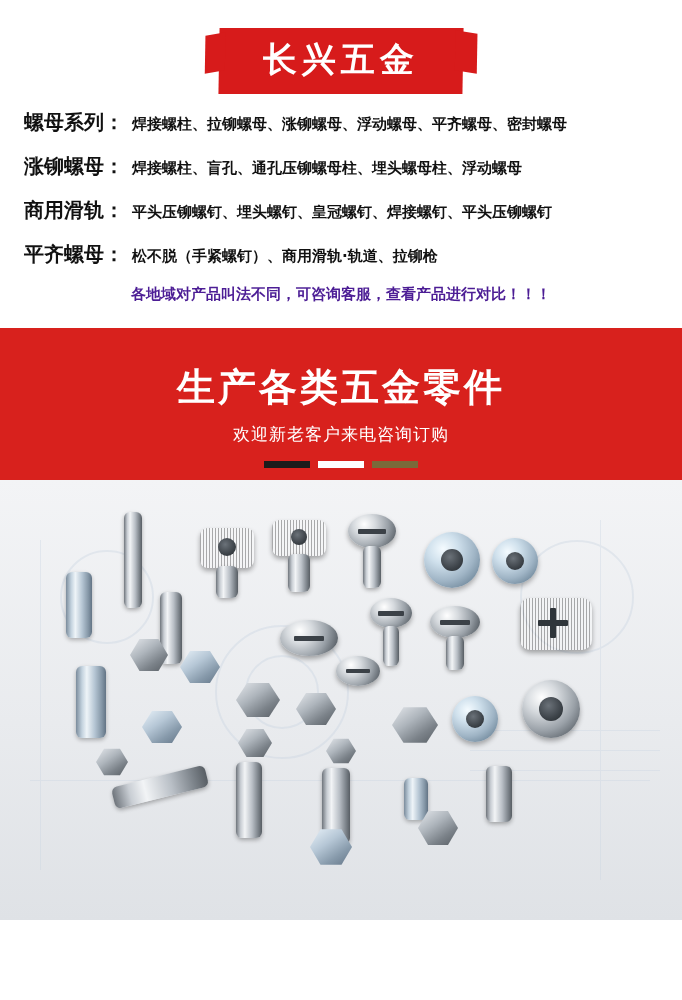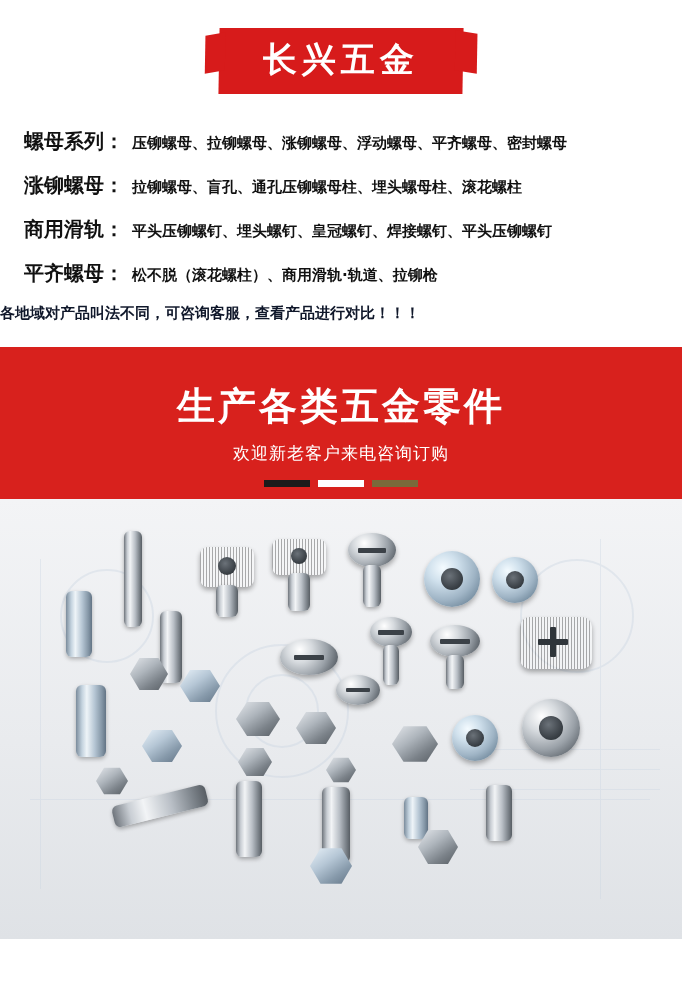--- a/index.html
+++ b/index.html
@@ -65,21 +65,21 @@
     z-index: 3;
     color: #ffffff;
     font-size: 34px;
     font-weight: bold;
     letter-spacing: 5px;
     font-family: "DejaVu Sans", "Liberation Sans", sans-serif;
     white-space: nowrap;
   }
 
   .spec-list {
-    margin: 34px 0 0 0;
+    margin: 15px 0 0 0;
     padding: 0 14px 0 24px;
   }
   .spec-row {
     display: flex;
     align-items: baseline;
     margin-bottom: 17px;
   }
   .spec-label {
     color: #111111;
     font-size: 20px;
@@ -90,21 +90,22 @@
   }
   .spec-value {
     color: #111111;
     font-size: 15px;
     font-weight: bold;
     margin-left: 8px;
     font-family: "DejaVu Sans", "Liberation Sans", sans-serif;
     line-height: 1.3;
   }
   .notice {
-    color: #0f172a;
+    text-align: center;
+    color: #4c1d95;
     font-size: 15px;
     font-weight: bold;
     margin-top: 16px;
     font-family: "DejaVu Sans", "Liberation Sans", sans-serif;
   }
 
   
   .red-banner {
     margin-top: 24px;
     background: #d8211d;
@@ -233,33 +234,33 @@
 
     <div class="brand-wrap">
       <div class="brand-banner">
         <div class="brand-text">长兴五金</div>
       </div>
     </div>
 
     <div class="spec-list">
       <div class="spec-row">
         <span class="spec-label">螺母系列：</span>
-        <span class="spec-value">压铆螺母、拉铆螺母、涨铆螺母、浮动螺母、平齐螺母、密封螺母</span>
+        <span class="spec-value">焊接螺柱、拉铆螺母、涨铆螺母、浮动螺母、平齐螺母、密封螺母</span>
       </div>
       <div class="spec-row">
         <span class="spec-label">涨铆螺母：</span>
-        <span class="spec-value">拉铆螺母、盲孔、通孔压铆螺母柱、埋头螺母柱、滚花螺柱</span>
+        <span class="spec-value">焊接螺柱、盲孔、通孔压铆螺母柱、埋头螺母柱、浮动螺母</span>
       </div>
       <div class="spec-row">
         <span class="spec-label">商用滑轨：</span>
         <span class="spec-value">平头压铆螺钉、埋头螺钉、皇冠螺钉、焊接螺钉、平头压铆螺钉</span>
       </div>
       <div class="spec-row">
         <span class="spec-label">平齐螺母：</span>
-        <span class="spec-value">松不脱（滚花螺柱）、商用滑轨·轨道、拉铆枪</span>
+        <span class="spec-value">松不脱（手紧螺钉）、商用滑轨·轨道、拉铆枪</span>
       </div>
     </div>
 
     <div class="notice">各地域对产品叫法不同，可咨询客服，查看产品进行对比！！！</div>
   </div>
 
   <div class="red-banner">
     <div class="red-title">生产各类五金零件</div>
     <div class="red-sub">欢迎新老客户来电咨询订购</div>
     <div class="dash-row">

